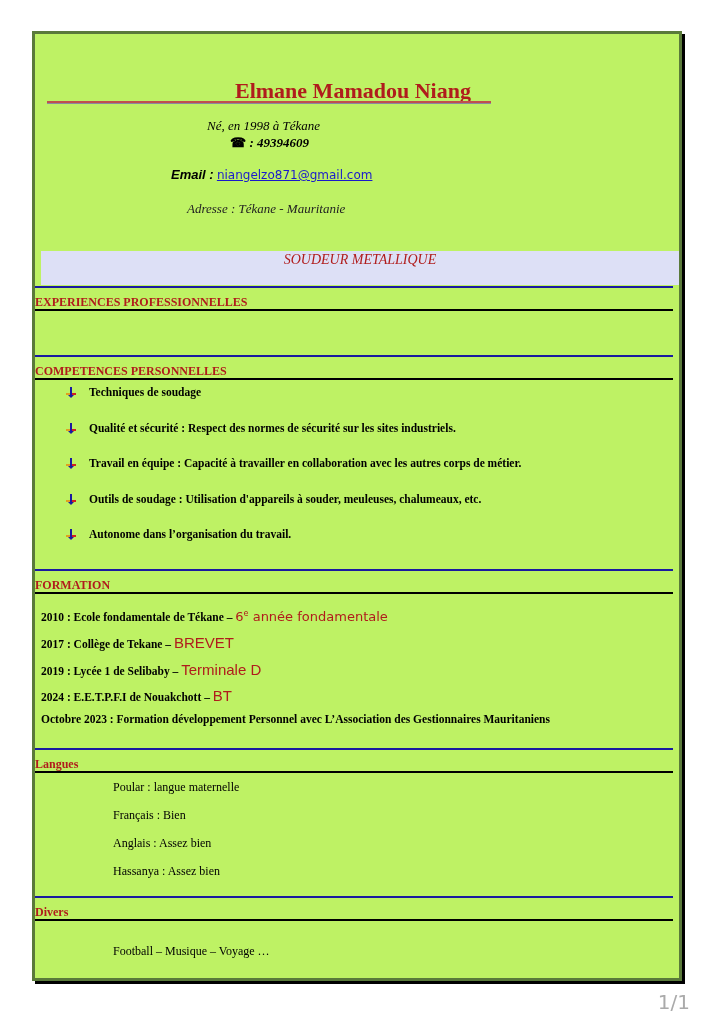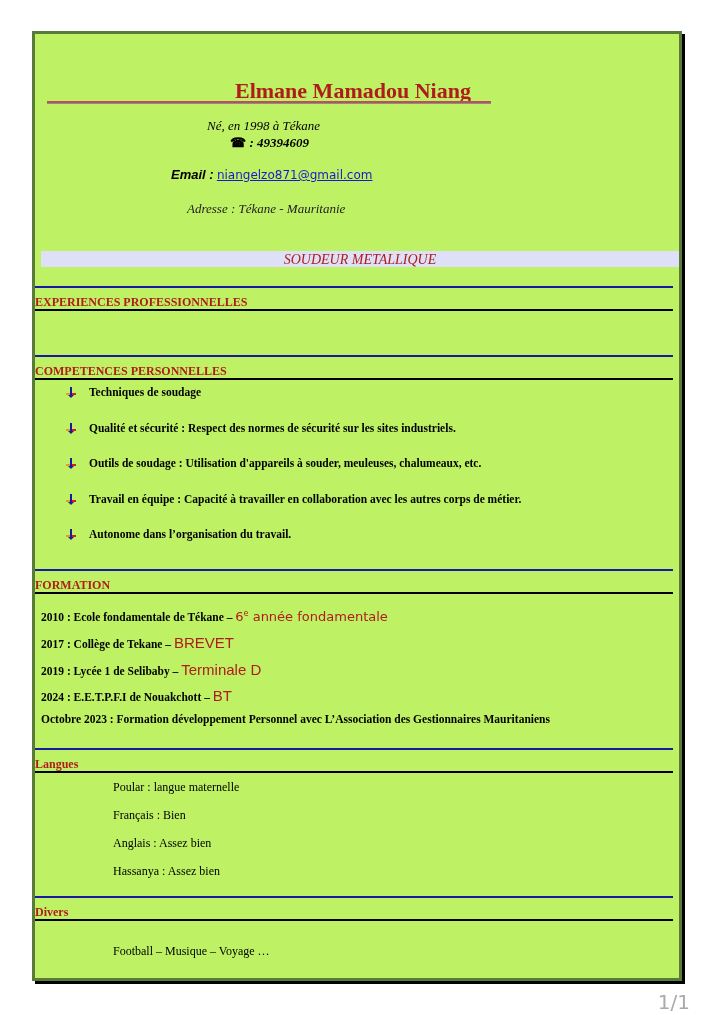--- a/index.html
+++ b/index.html
@@ -6,21 +6,21 @@
   body { width: 720px; height: 1015px; background: #ffffff; position: relative; overflow: hidden; font-family: "Liberation Serif", serif; color: #000; }
   .page { position: absolute; left: 32px; top: 31px; width: 650px; height: 950px; border: 3px solid #5a7a3a; box-shadow: 3px 3px 0 #000; background: #bef264; box-sizing: border-box; }
   .name { position: absolute; left: 200px; top: 44px; font-size: 22px; font-weight: bold; color: #b01c1c; }
   .name-rule { position: absolute; left: 12px; top: 67px; width: 444px; height: 2px; background: #c0504d; border-bottom: 1px solid #8a8aa0; }
   .birth { position: absolute; left: 172px; top: 84px; font-size: 13px; font-style: italic; }
   .phone { position: absolute; left: 195px; top: 101px; font-size: 13px; font-style: italic; font-weight: bold; }
   .email { position: absolute; left: 136px; top: 133px; font-size: 13px; }
   .email-label { font-family: "Liberation Sans", sans-serif; font-weight: bold; font-style: italic; }
   .email-link { font-family: "DejaVu Sans", sans-serif; font-size: 12px; color: #1a1acc; text-decoration: underline; }
   .address { position: absolute; left: 152px; top: 167px; font-size: 13px; font-style: italic; color: #222; }
-  .title-bar { position: absolute; left: 6px; top: 217px; width: 638px; height: 16px; background: #dde0f6; text-align: center; font-size: 14px; font-style: italic; color: #b01c1c; line-height: 18px; }
+  .title-bar { position: absolute; left: 6px; top: 217px; width: 638px; height: 34px; background: #dde0f6; text-align: center; font-size: 14px; font-style: italic; color: #b01c1c; line-height: 18px; }
   .section { position: absolute; left: 0; width: 638px; height: 14px; border-top: 2px solid #1a1aa0; border-bottom: 2px solid #000000; font-size: 12px; font-weight: bold; color: #b01c1c; line-height: 14px; padding-top: 7px; }
   .exp { position: absolute; left: 9px; top: 289px; font-size: 15px; }
   .skills { position: absolute; left: 30px; top: 352px; margin: 0; padding: 0; list-style: none; }
   .skills li { height: 35.5px; font-size: 11.5px; font-weight: bold; display: flex; align-items: flex-start; }
   .arrow { display: inline-block; width: 12px; height: 12px; margin-right: 12px; position: relative; top: 1px; }
   .form-line { position: absolute; left: 6px; font-size: 11.5px; font-weight: bold; }
   .hl { font-family: "DejaVu Sans", sans-serif; color: #b01c1c; font-size: 13px; font-weight: normal; }
   .hl-tall { font-family: "Liberation Sans", sans-serif; color: #b01c1c; font-size: 15px; font-weight: normal; text-align: right; }
   .lang { position: absolute; left: 78px; font-size: 12px; margin-top: 11px; }
   .pagenum { position: absolute; right: 30px; top: 990px; font-family: "DejaVu Sans", sans-serif; font-size: 20px; color: #aaaaaa; }
@@ -66,30 +66,30 @@
           </svg></span>
         <span>Qualité et sécurité : Respect des normes de sécurité sur les sites industriels.</span>
       </li>
     <li>
         <span class="arrow"><svg width="12" height="12" viewBox="0 0 12 12">
             <rect x="5" y="0" width="2" height="7" fill="#1a1aa0"></rect>
             <polygon points="1,6 11,6 6,11" fill="#1a1aa0"></polygon>
             <rect x="1" y="6" width="4" height="2" fill="#e0a020"></rect>
             <rect x="7" y="6" width="4" height="2" fill="#d02020"></rect>
           </svg></span>
-        <span>Outils de soudage : Utilisation d'appareils à souder, meuleuses, chalumeaux, etc.</span>
+        <span>Travail en équipe : Capacité à travailler en collaboration avec les autres corps de métier.</span>
       </li>
     <li>
         <span class="arrow"><svg width="12" height="12" viewBox="0 0 12 12">
             <rect x="5" y="0" width="2" height="7" fill="#1a1aa0"></rect>
             <polygon points="1,6 11,6 6,11" fill="#1a1aa0"></polygon>
             <rect x="1" y="6" width="4" height="2" fill="#e0a020"></rect>
             <rect x="7" y="6" width="4" height="2" fill="#d02020"></rect>
           </svg></span>
-        <span>Travail en équipe : Capacité à travailler en collaboration avec les autres corps de métier.</span>
+        <span>Outils de soudage : Utilisation d'appareils à souder, meuleuses, chalumeaux, etc.</span>
       </li>
     <li>
         <span class="arrow"><svg width="12" height="12" viewBox="0 0 12 12">
             <rect x="5" y="0" width="2" height="7" fill="#1a1aa0"></rect>
             <polygon points="1,6 11,6 6,11" fill="#1a1aa0"></polygon>
             <rect x="1" y="6" width="4" height="2" fill="#e0a020"></rect>
             <rect x="7" y="6" width="4" height="2" fill="#d02020"></rect>
           </svg></span>
         <span>Autonome dans l’organisation du travail.</span>
       </li>

